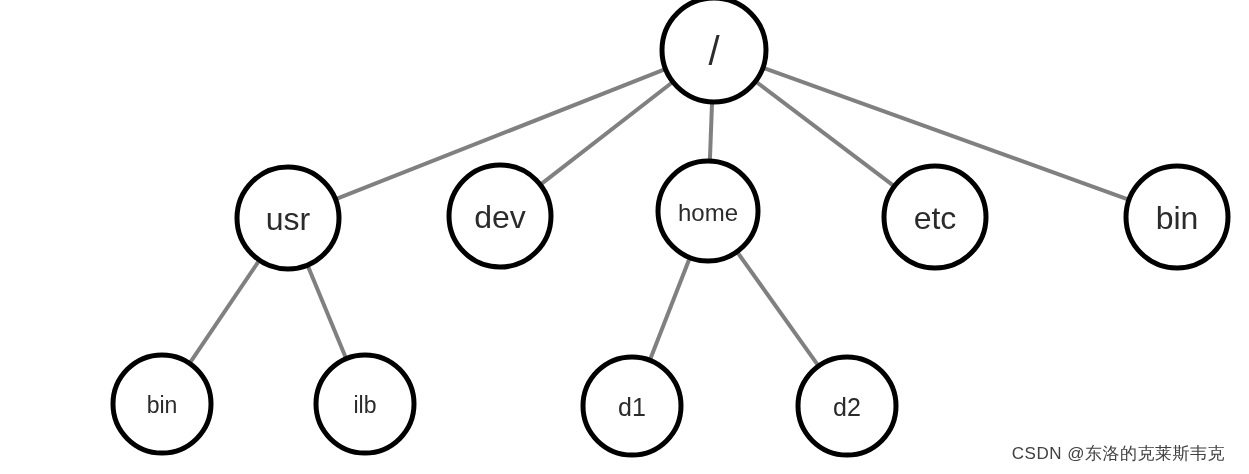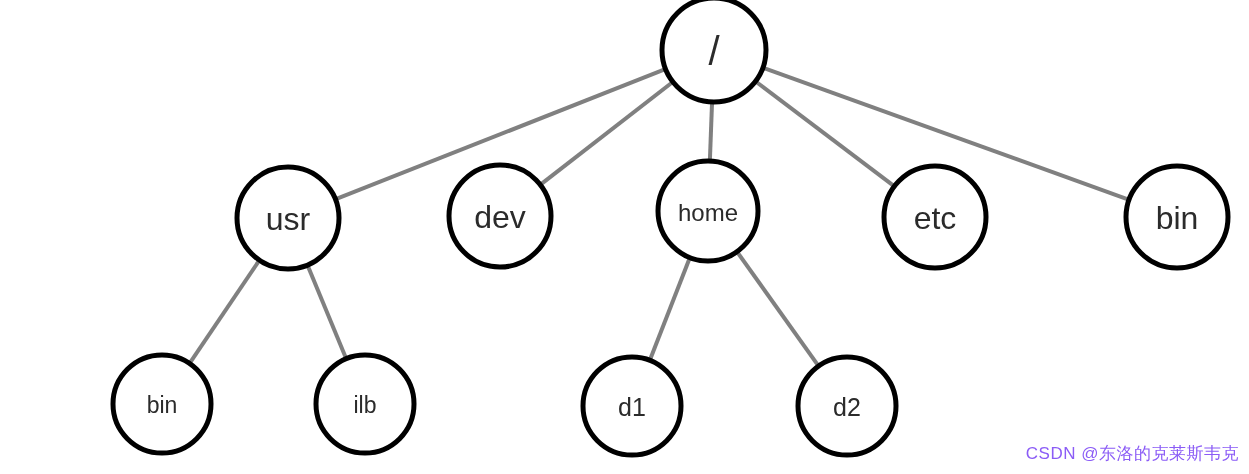--- a/index.html
+++ b/index.html
@@ -38,23 +38,23 @@
     stroke-width: 5;
   }
   .node-text {
     fill: #2b2b2b;
     font-family: "Liberation Sans", sans-serif;
     text-anchor: middle;
     dominant-baseline: central;
   }
   .watermark {
     position: absolute;
-    right: 10px;
+    right: 24px;
     bottom: 9px;
-    color: #8b5cf6;
+    color: #404040;
     font-size: 17px;
     font-family: "Liberation Sans", sans-serif;
     white-space: nowrap;
     letter-spacing: 0.5px;
     user-select: none;
   }
 </style>
 </head>
 <body>
 

